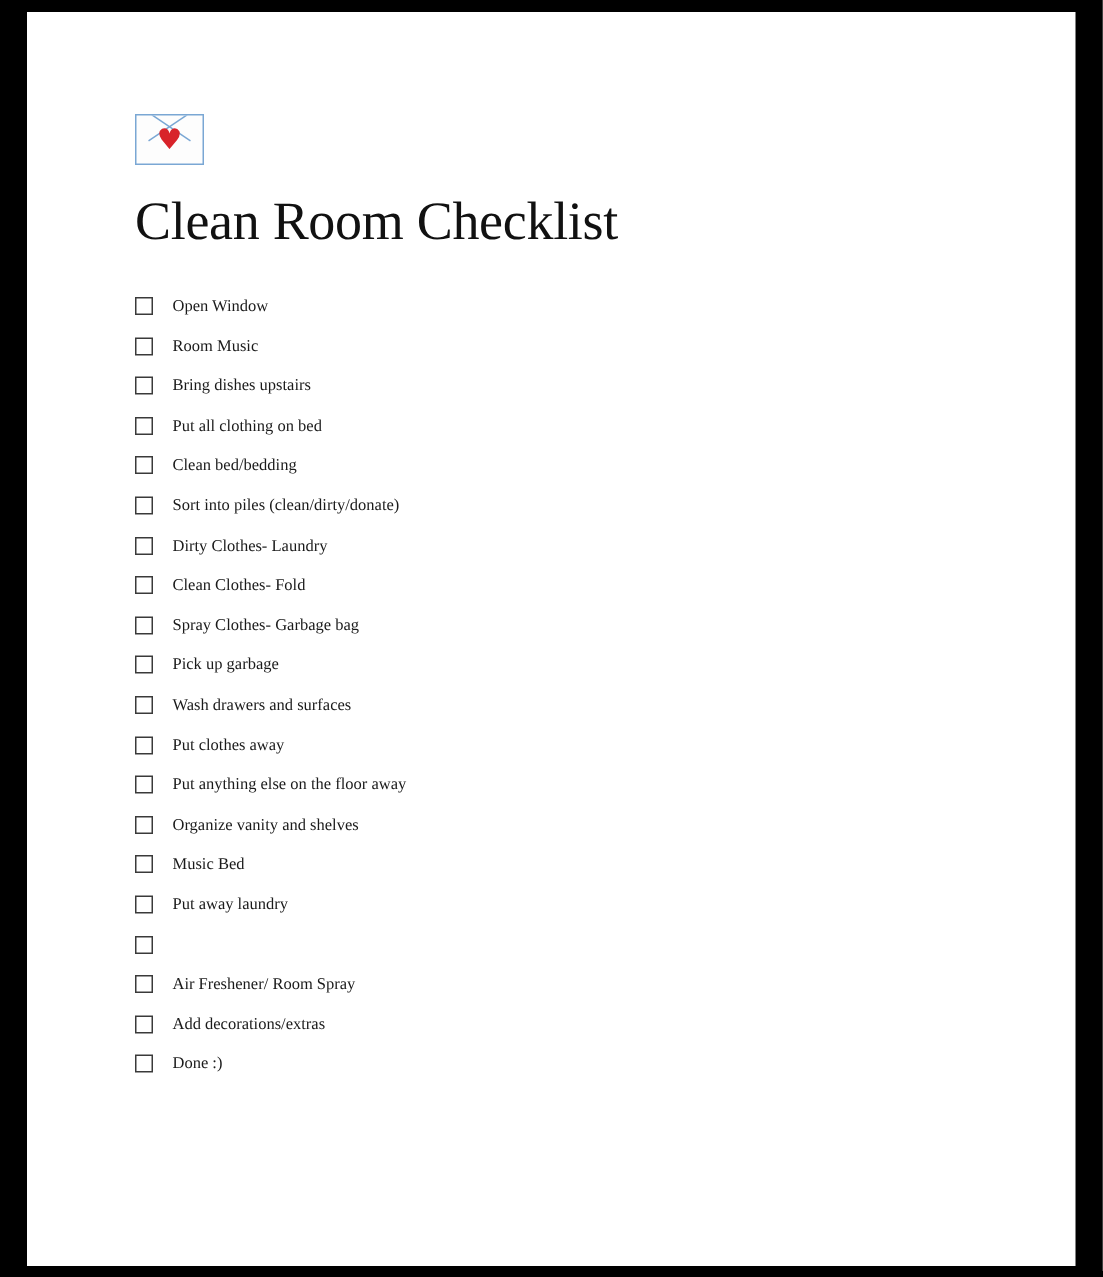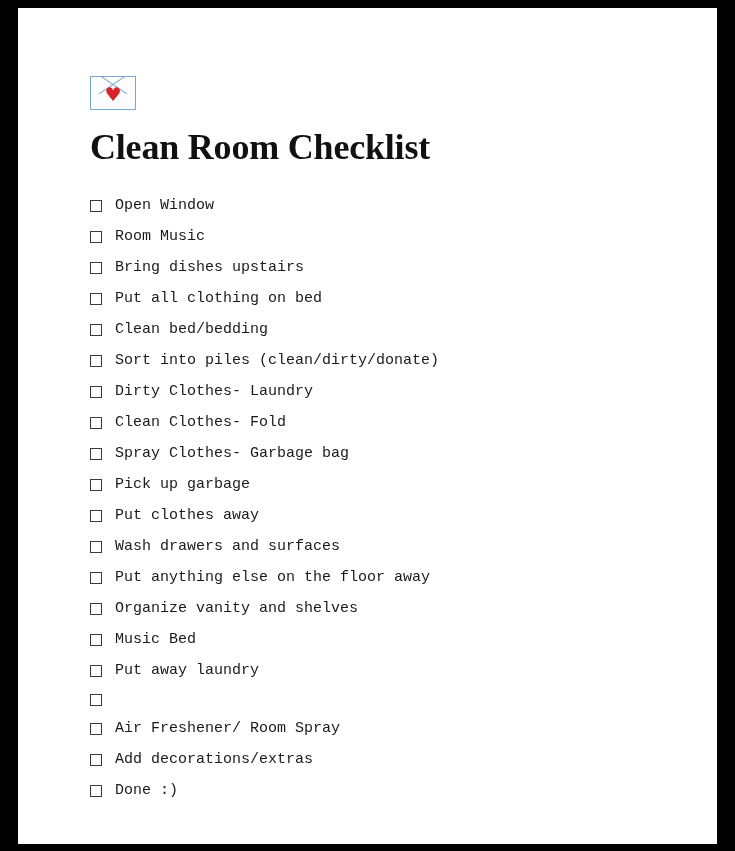--- a/index.html
+++ b/index.html
@@ -68,21 +68,21 @@
     top: 52%;
     transform: translate(-50%, -50%);
     color: #d8232a;
     font-size: 19px;
     line-height: 1;
     font-family: "DejaVu Sans", sans-serif;
   }
   h1.title {
     font-family: "Liberation Serif", serif;
     font-size: 36px;
-    font-weight: bold;
+    font-weight: normal;
     color: #111111;
     margin: 0 0 30px 0;
     letter-spacing: -0.2px;
   }
   ul.checklist {
     list-style: none;
     margin: 0;
     padding: 0;
   }
   ul.checklist li {
@@ -93,22 +93,22 @@
   .box {
     width: 12px;
     height: 12px;
     border: 1px solid #3a3a3a;
     flex: 0 0 auto;
     margin-right: 13px;
     background: #ffffff;
     box-sizing: border-box;
   }
   .item-label {
-    font-family: Liberation Mono, monospace;
-    font-size: 15px;
+    font-family: Liberation Serif, serif;
+    font-size: 11px;
     color: #1a1a1a;
     line-height: 1.1;
     text-align: right;
   }
 </style>
 </head>
 <body>
 
 <div class="page">
   <div class="content">
@@ -156,25 +156,25 @@
       <li>
         <span class="box"></span>
         <span class="item-label">Spray Clothes- Garbage bag</span>
       </li>
       <li>
         <span class="box"></span>
         <span class="item-label">Pick up garbage</span>
       </li>
       <li>
         <span class="box"></span>
+        <span class="item-label">Wash drawers and surfaces</span>
+      </li>
+      <li>
+        <span class="box"></span>
         <span class="item-label">Put clothes away</span>
-      </li>
-      <li>
-        <span class="box"></span>
-        <span class="item-label">Wash drawers and surfaces</span>
       </li>
       <li>
         <span class="box"></span>
         <span class="item-label">Put anything else on the floor away</span>
       </li>
       <li>
         <span class="box"></span>
         <span class="item-label">Organize vanity and shelves</span>
       </li>
       <li>

